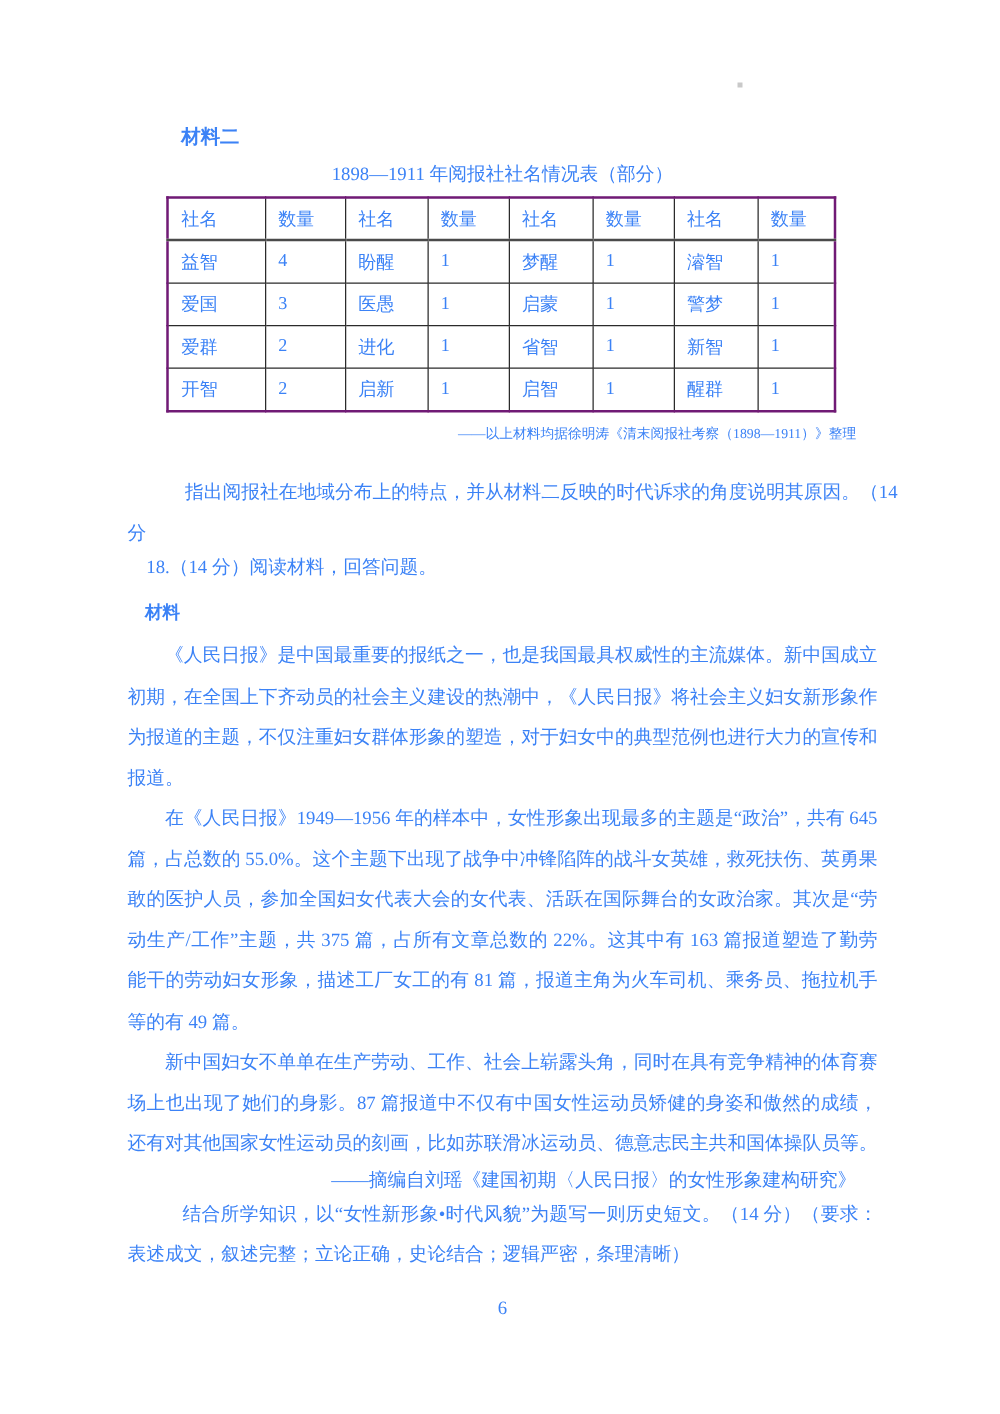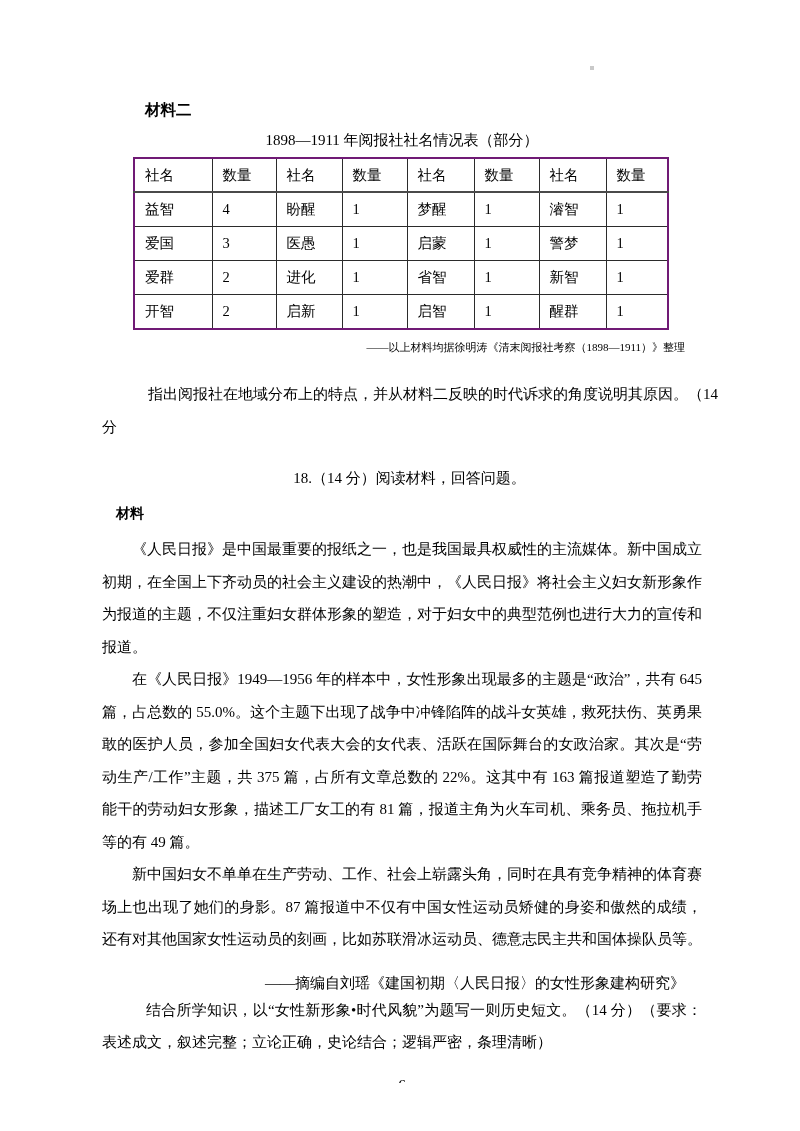--- a/index.html
+++ b/index.html
@@ -1,45 +1,45 @@
 <!DOCTYPE html>
 <html><head>
 <meta charset="utf-8">
 <style>
   html,body { margin:0; padding:0; background:#ffffff; }
   .page {
     position:relative; width:800px; height:1083px; background:#ffffff;
-    font-family:"Liberation Serif", serif; color:#000000; overflow:hidden;border-radius:10px;
+    font-family:"Liberation Serif", serif; color:#3b82f6; overflow:hidden;border-radius:10px;
   }
   .speck { position:absolute; left:590px; top:66px; width:4px; height:4px; background:#c9c9c9; }
   .content { position:absolute; left:102px; top:0; width:600px; padding-top:99px; }
 
   .mat2-label { margin-left:43px; font-family:"Liberation Sans", sans-serif; font-weight:700; font-size:15.5px; line-height:22px; }
   .mat-label  { margin-left:14px; font-family:"Liberation Sans", sans-serif; font-weight:700; font-size:14px; line-height:22px; margin-top:13px; }
 
   .table-title { text-align:center; font-size:15px; line-height:22px; margin-top:8px; }
 
   table.soc { border-collapse:collapse; margin-top:6px; margin-left:31px; width:534px; table-layout:fixed; border:2px solid #701a75; }
   table.soc th, table.soc td {
     border:1px solid #2b2b2b; font-weight:normal; text-align:left;
     font-size:14.5px; padding:0 2px 0 10px; overflow:hidden; white-space:nowrap;
   }
   table.soc th { height:32px; border-bottom:2px solid #4a4a4a; }
   table.soc td { height:33px; }
 
   .src1 { text-align:right; padding-right:17px; font-size:11px; line-height:22px; margin-top:6px; }
-  .src2 { text-align:right; padding-right:17px; font-size:15px; line-height:22px; margin-top:16px; }
+  .src2 { text-align:right; padding-right:17px; font-size:15px; line-height:22px; margin-top:2px; }
 
   .tl { font-size:15px; line-height:32.5px; white-space:nowrap; width:600px; }
   .tl.j { text-align:justify; text-align-last:justify; }
   .ind { padding-left:30px; width:570px; }
   .q-block { margin-top:20px; }
   .q-ind { padding-left:46px; width:554px; }
 
-  .h18 { font-size:15px; line-height:22px; margin-top:24px; margin-left:15px; white-space:nowrap;text-align:center; }
+  .h18 { font-size:15px; line-height:22px; margin-left:15px; white-space:nowrap; }
 
   .paras { margin-top:9px; }
 
   .task-ind { padding-left:44px; width:556px; }
 
   .pagenum { text-align:center; font-size:15px; line-height:20px; margin-top:16px; }
 </style>
 </head>
 <body>
 

